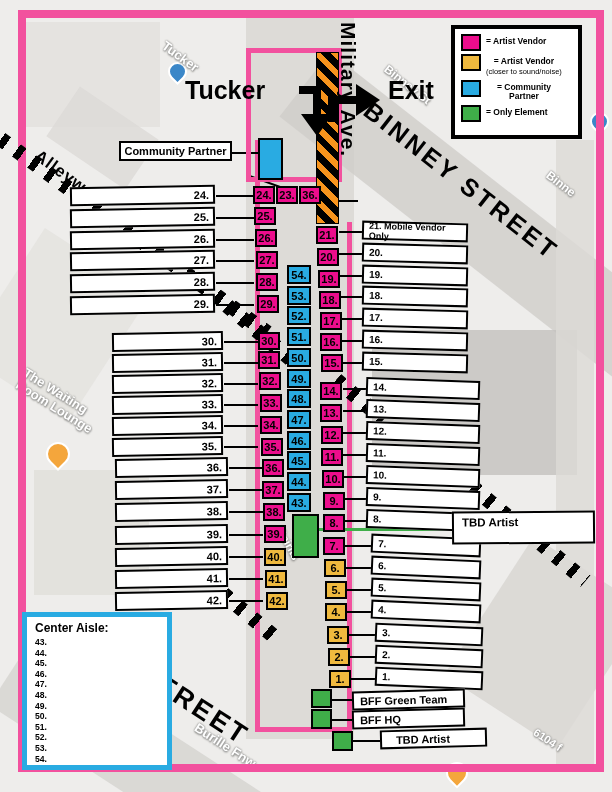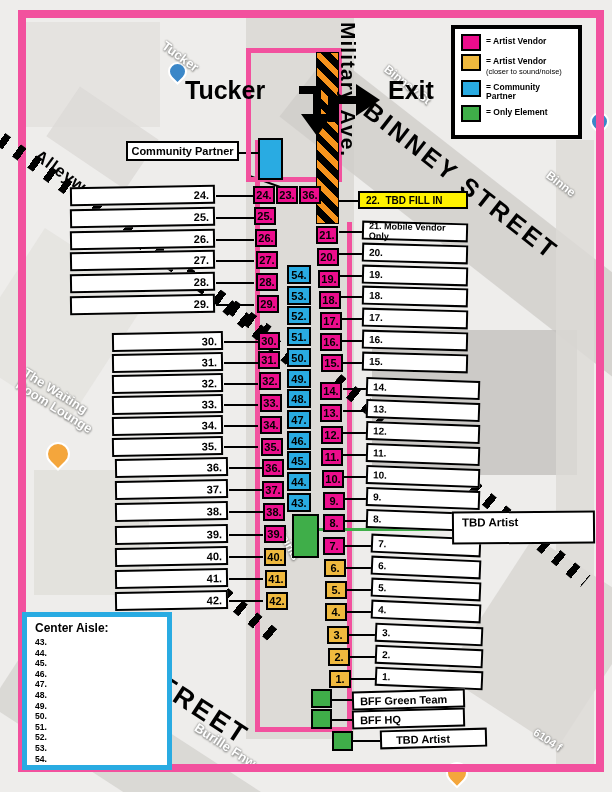--- a/index.html
+++ b/index.html
@@ -27,21 +27,21 @@
   .row-label{position:absolute;border:2px solid #000;background:#fff;z-index:4;
       display:flex;align-items:center;font-weight:bold;color:#000;box-sizing:border-box;}
   .row-label.ra{justify-content:flex-end;padding-right:4px;font-size:11px;}
   .row-label.la{justify-content:flex-start;padding-left:5px;font-size:10px;}
   .callout{position:absolute;border:2px solid #000;background:#fff;z-index:6;
       display:flex;align-items:center;font-weight:bold;color:#000;box-sizing:border-box;}
   .big-text{position:absolute;font-weight:bold;color:#000;z-index:6;white-space:nowrap;
       transform-origin:left top;}
   
   #legend{position:absolute;left:451px;top:25px;width:131px;height:114px;background:#fff;
-      border:4px solid #000;z-index:7;padding:5px 16px 2px 6px;box-sizing:border-box;}
+      border:4px solid #000;z-index:7;padding:5px 16px 2px 6px;box-sizing:border-box;text-align:center;}
   .leg-row{display:flex;align-items:flex-start;margin-bottom:3px;}
   .leg-swatch{width:20px;height:17px;border:2px solid #000;flex:0 0 auto;box-sizing:border-box;}
   .leg-txt{margin-left:5px;font-weight:bold;font-size:8.5px;line-height:1.15;padding-top:3px;}
   .leg-sub{font-weight:normal;font-size:7.5px;}
   
   #center-aisle{position:absolute;left:22px;top:612px;width:150px;height:158px;background:#fff;
       border:5px solid #29ABE2;z-index:7;padding:4px 0 0 8px;box-sizing:border-box;}
   #center-aisle .t{font-weight:bold;font-size:12px;margin-bottom:2px;}
   #center-aisle .it{font-weight:bold;font-size:8.6px;line-height:10.6px;}
   svg{display:block;}
@@ -108,25 +108,22 @@
     <div class="leg-row">
       <div class="leg-swatch" style="background: rgb(41, 171, 226);"></div>
       <div class="leg-txt">= Community Partner</div>
     </div>
     <div class="leg-row">
       <div class="leg-swatch" style="background: rgb(63, 174, 73);"></div>
       <div class="leg-txt">= Only Element</div>
     </div>
   </div>
 
-  <div class="callout" style="left:126px;top:141px;width:113px;height:20px;justify-content:center;font-size:11px;">
+  <div class="callout" style="left:119px;top:141px;width:113px;height:20px;justify-content:center;font-size:11px;">
     <span>Community Partner</span>
-  </div>
-  <div class="callout" style="left:358px;top:191px;width:110px;height:18px;background:#FFF200;padding-left:6px;font-size:10px;white-space:pre;">
-    <span>22.  TBD FILL IN</span>
   </div>
   <div class="callout" style="left:452px;top:511px;width:143px;height:33px;align-items:flex-start;padding:3px 0 0 8px;font-size:11.5px;transform:rotate(-0.5deg);">
     <span>TBD Artist</span>
   </div>
   <div class="callout" style="left:352px;top:690px;width:113px;height:19px;padding-left:6px;font-size:11px;transform:rotate(-1.5deg);">
     <span>BFF Green Team</span>
   </div>
   <div class="callout" style="left:352px;top:709px;width:113px;height:19px;padding-left:6px;font-size:11px;transform:rotate(-1.5deg);">
     <span>BFF HQ</span>
   </div>

